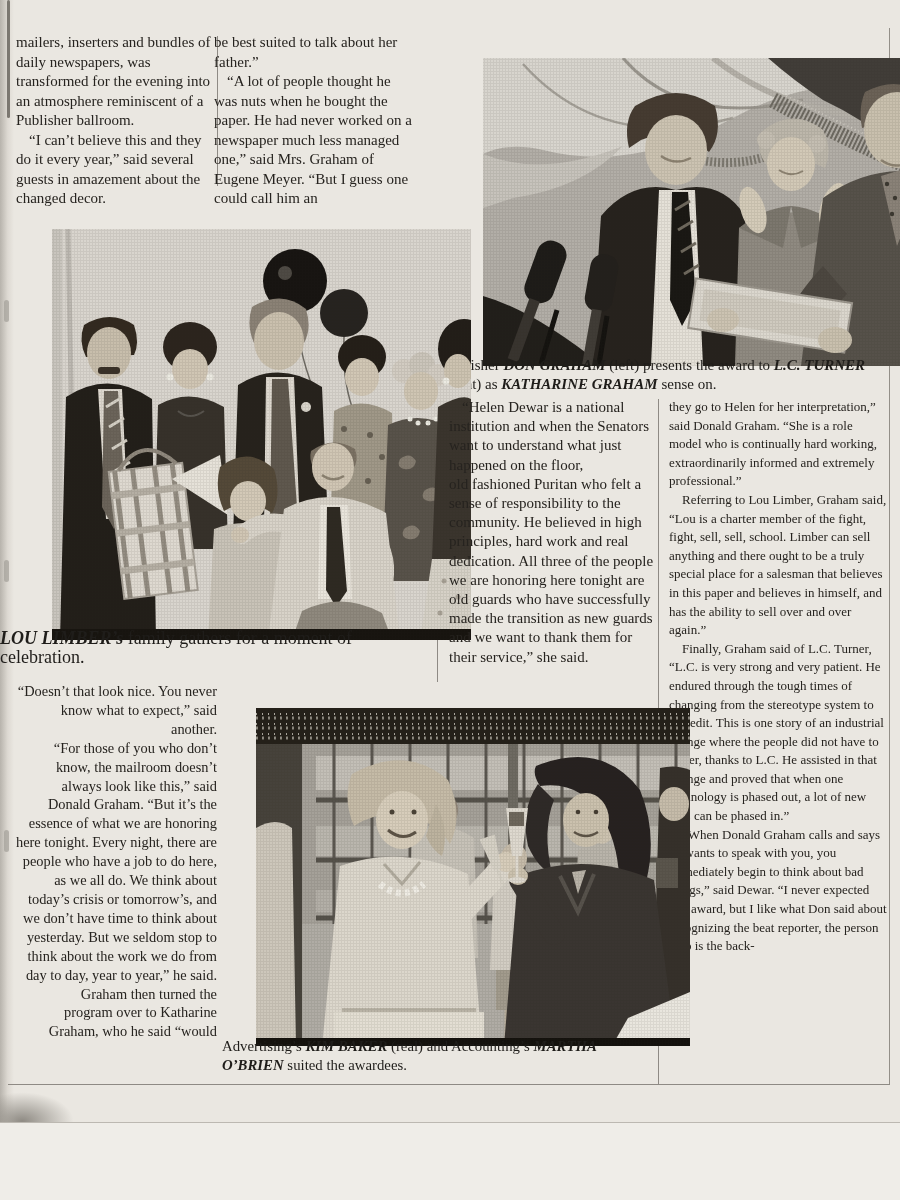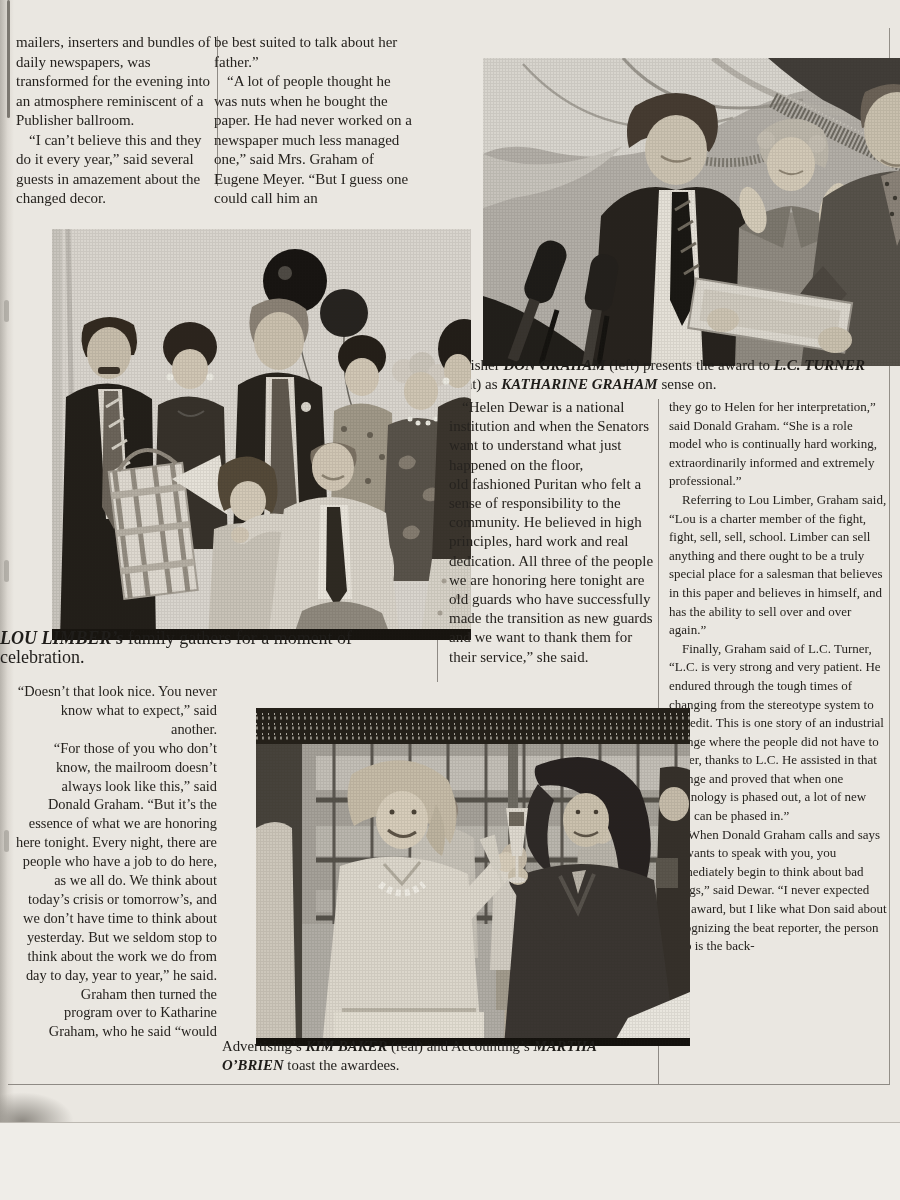--- a/index.html
+++ b/index.html
@@ -340,16 +340,16 @@
           <path d="M230,128 L246,128 L242,162 L234,162 Z" fill="#d6d1c6"></path>
           <path d="M238,162 V180" stroke="#d6d1c6" stroke-width="3"></path>
         </g>
       </g>
       <path d="M372,310 L434,284 L434,338 L356,338 Z" fill="#e9e6de"></path>
       <rect y="330" width="434" height="8" fill="#14110d"></rect>
     </svg>
   </figure>
 
   <p class="caption" id="cap-bottom">
-    <span>Advertising’s </span><b class="nm">KIM BAKER</b><span> (real) and Accounting’s </span><b class="nm">MARTHA O’BRIEN</b><span> toast the awardees.</span>
+    <span>Advertising’s </span><b class="nm">KIM BAKER</b><span> (real) and Accounting’s </span><b class="nm">MARTHA O’BRIEN</b><span> suited the awardees.</span>
   </p>
 
 </div>
 
 </body></html>

